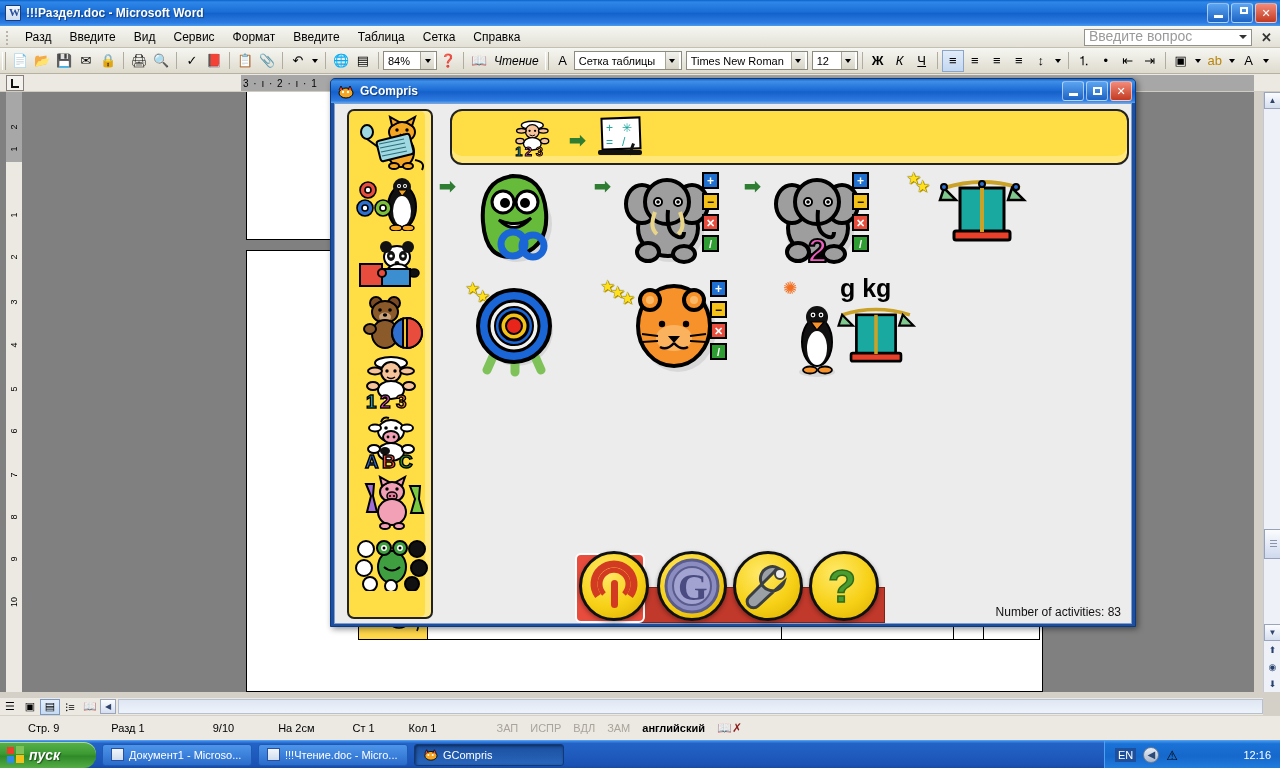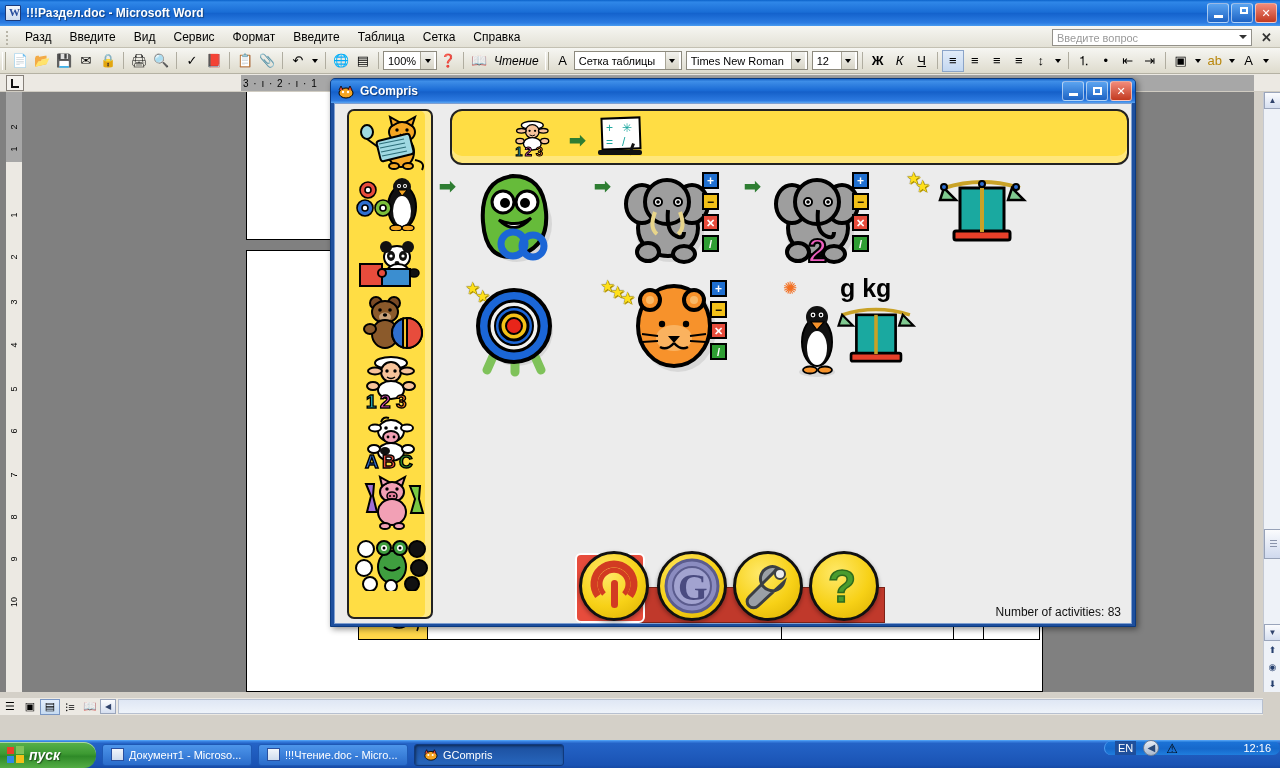--- a/index.html
+++ b/index.html
@@ -50,23 +50,23 @@
     position:absolute; left:0; top:26px; width:1280px; height:22px;
     background:linear-gradient(to bottom,#f6f6f2,#e3e1d6);
     border-bottom:1px solid #c3c0b2;
     display:flex; align-items:center;
   }
   .word-menubar .grip { width:9px; height:16px; margin:0 4px 0 3px;
     background:repeating-linear-gradient(to bottom,#b8b5a8 0 2px,transparent 2px 4px);
     background-size:2px 100%; background-position:3px 2px; background-repeat:no-repeat; }
   .menu-item { padding:2px 9px; color:#000; font-size:12px; cursor:default; }
   .ask-box {
-    position:absolute; right:28px; top:3px; width:200px; height:17px;
-    background:#fff; border:1px solid #93918a; font-size:11px; color:#9a9a9a;
-    padding:1px 4px; display:flex; align-items:center;
+    position:absolute; right:28px; top:3px; width:168px; height:17px;
+    background:#fff; border:1px solid #93918a; font-size:14px; color:#9a9a9a;
+    padding:1px 4px; display:flex; align-items:flex-end;
   }
   .ask-arrow { position:absolute; right:4px; top:5px; width:0;height:0;
     border-left:4px solid transparent;border-right:4px solid transparent;border-top:4px solid #333;}
   .ask-close { position:absolute; right:8px; top:4px; font-size:13px; font-weight:bold; color:#333; }
 
   
   .word-toolbar {
     position:absolute; left:0; top:48px; width:1280px; height:26px;
     background:linear-gradient(to bottom,#f6f6f2,#dedbcd);
     border-bottom:1px solid #b5b2a4;
@@ -215,23 +215,23 @@
   .start-lbl { color:#fff; font-weight:bold; font-style:italic; font-size:14px; text-shadow:1px 1px 1px rgba(0,0,0,.45); }
   .task-btn {
     height:22px; margin-left:6px; padding:0 8px; min-width:150px;
     background:linear-gradient(to bottom,#4d95ea,#2a6ccb);
     border:1px solid #1e59b5; border-radius:3px; color:#fff; font-size:11px;
     display:flex; align-items:center; gap:5px; cursor:pointer; overflow:hidden; white-space:nowrap;
   }
   .task-btn.active { background:linear-gradient(to bottom,#1c4f9e,#2766bd); border-color:#10397c;
      box-shadow:inset 1px 1px 3px rgba(0,0,0,.5); }
   .tray {
-    position:absolute; right:0; top:0; height:14px; width:176px;
+    position:absolute; right:0; top:0; height:28px; width:176px;
     background:linear-gradient(to bottom,#3f93e8 0%,#1b72d6 10%,#1668cb 55%,#1f7ede 100%);
-    border-left:1px solid #4f9ff2; display:flex; align-items:center; gap:7px; padding-left:10px;border-radius:9px;
+    border-left:1px solid #4f9ff2; display:flex; align-items:center; gap:7px; padding-left:10px;
   }
   .tray-clock { color:#fff; font-size:11px; margin-left:auto; margin-right:9px; }
   .lang-box { background:#1e4f9c; color:#fff; font-size:11px; padding:1px 3px; }
 </style>
 </head>
 <body>
 
 <div id="word-window">
 
   <div class="word-titlebar">
@@ -287,21 +287,21 @@
     <div class="tb-sep"></div>
     <div class="tb-btn">↶</div>
     <div class="tb-btn" style="width:12px">
         <span class="caret"></span>
       </div>
     <div class="tb-sep"></div>
     <div class="tb-btn">🌐</div>
     <div class="tb-btn">▤</div>
     <div class="tb-sep"></div>
     <div class="tb-combo" style="width:54px">
-      <span>100%</span>
+      <span>84%</span>
       <span class="cb-arrow">
           <span class="caret"></span>
         </span>
     </div>
     <div class="tb-btn">❓</div>
     <div class="tb-sep"></div>
     <div class="tb-btn">📖</div>
     <div class="tb-text">Чтение</div>
     <div class="tb-grip"></div>
     <div class="tb-btn">A</div>
@@ -419,20 +419,34 @@
   <div class="hscroll-row">
     <div class="view-btn">☰</div>
     <div class="view-btn">▣</div>
     <div class="view-btn on">▤</div>
     <div class="view-btn">⁝≡</div>
     <div class="view-btn">📖</div>
     <div class="hs-left">◀</div>
     <div class="hs-track"></div>
   </div>
 
+  <div class="status-bar">
+    <span class="sb-item" style="margin-left:22px">Стр. 9</span>
+    <span class="sb-item" style="margin-left:40px">Разд 1</span>
+    <span class="sb-item" style="margin-left:56px">9/10</span>
+    <span class="sb-item" style="margin-left:32px">На 2см</span>
+    <span class="sb-item" style="margin-left:26px">Ст 1</span>
+    <span class="sb-item" style="margin-left:22px">Кол 1</span>
+    <span class="sb-item sb-dim" style="margin-left:48px">ЗАП</span>
+    <span class="sb-item sb-dim">ИСПР</span>
+    <span class="sb-item sb-dim">ВДЛ</span>
+    <span class="sb-item sb-dim">ЗАМ</span>
+    <span class="sb-item" style="font-weight:bold">английский</span>
+    <span class="sb-item" style="color:#8b1a1a;font-size:12px">📖✗</span>
+  </div>
 </div>
 
 <div id="gcompris-window">
 
   <div class="gc-titlebar">
     <svg width="17" height="15" viewBox="0 0 17 15" style="margin-right:6px">
       <ellipse cx="9" cy="9" rx="7" ry="5" fill="#f5a623" stroke="#000" stroke-width="1"></ellipse>
       <circle cx="6" cy="8" r="1.2" fill="#fff"></circle>
         <circle cx="11" cy="8" r="1.2" fill="#fff"></circle>
       <path d="M2 6 L4 2 L6 6" fill="#e74c3c" stroke="#000" stroke-width=".8"></path>

